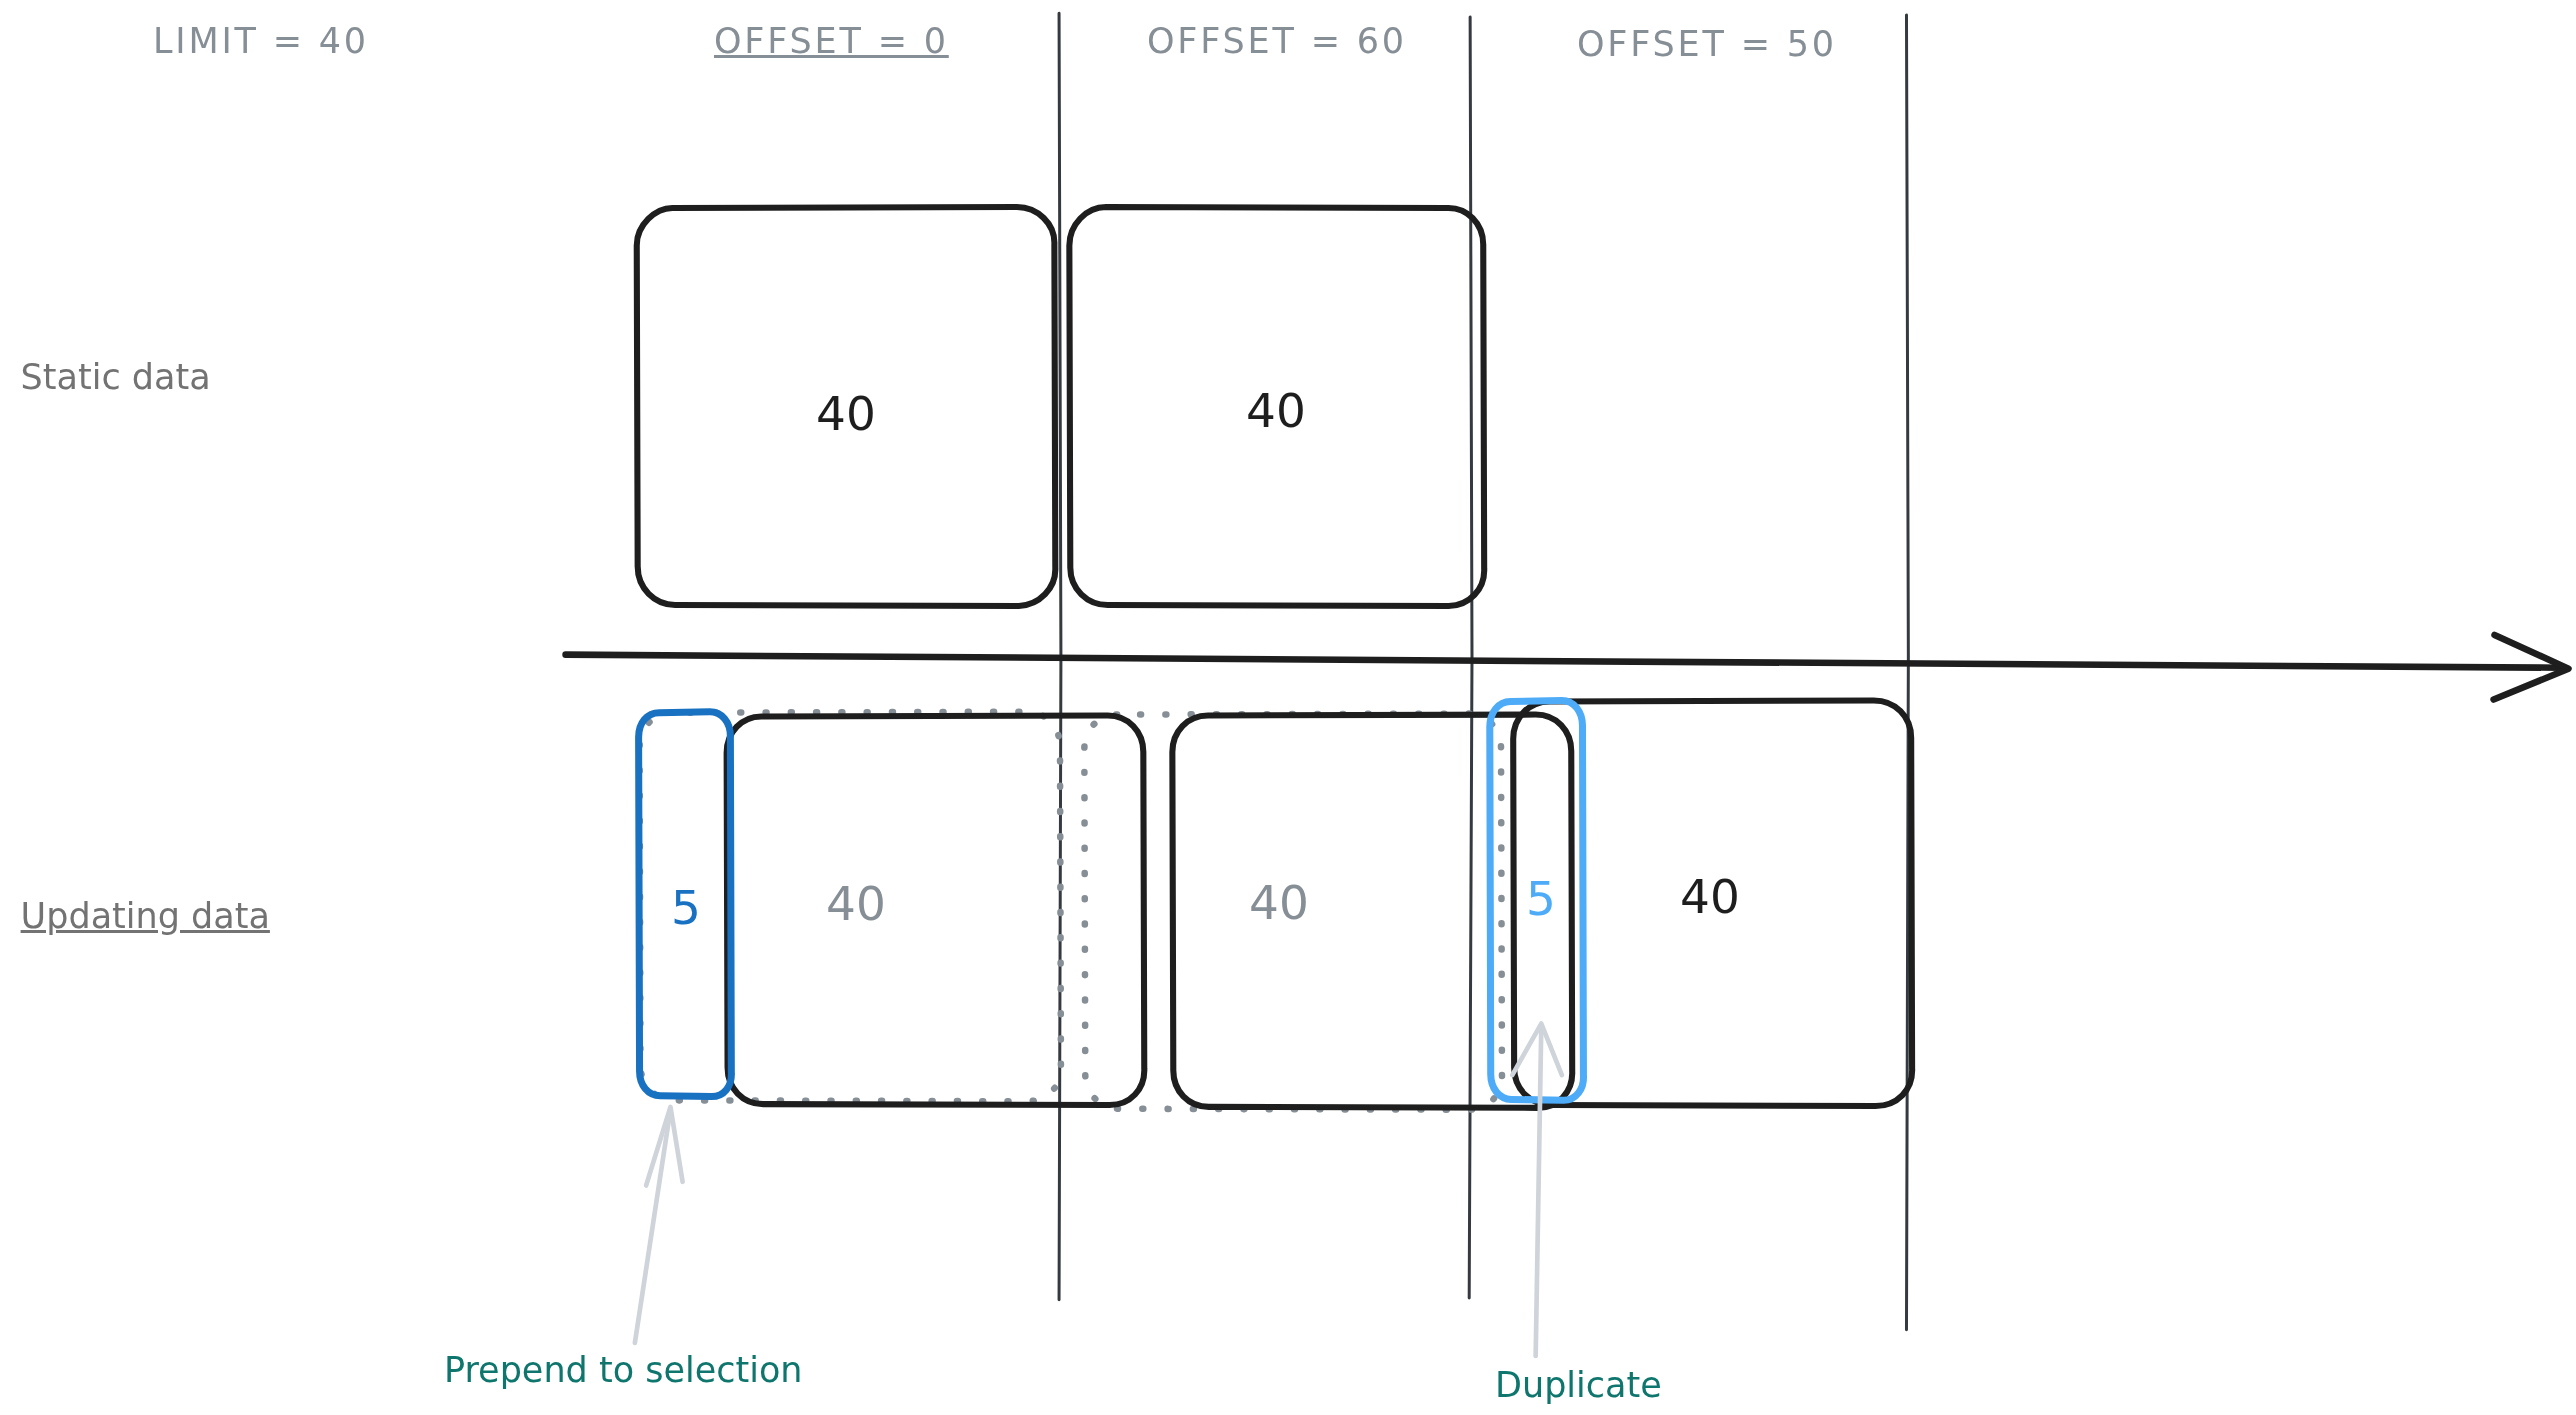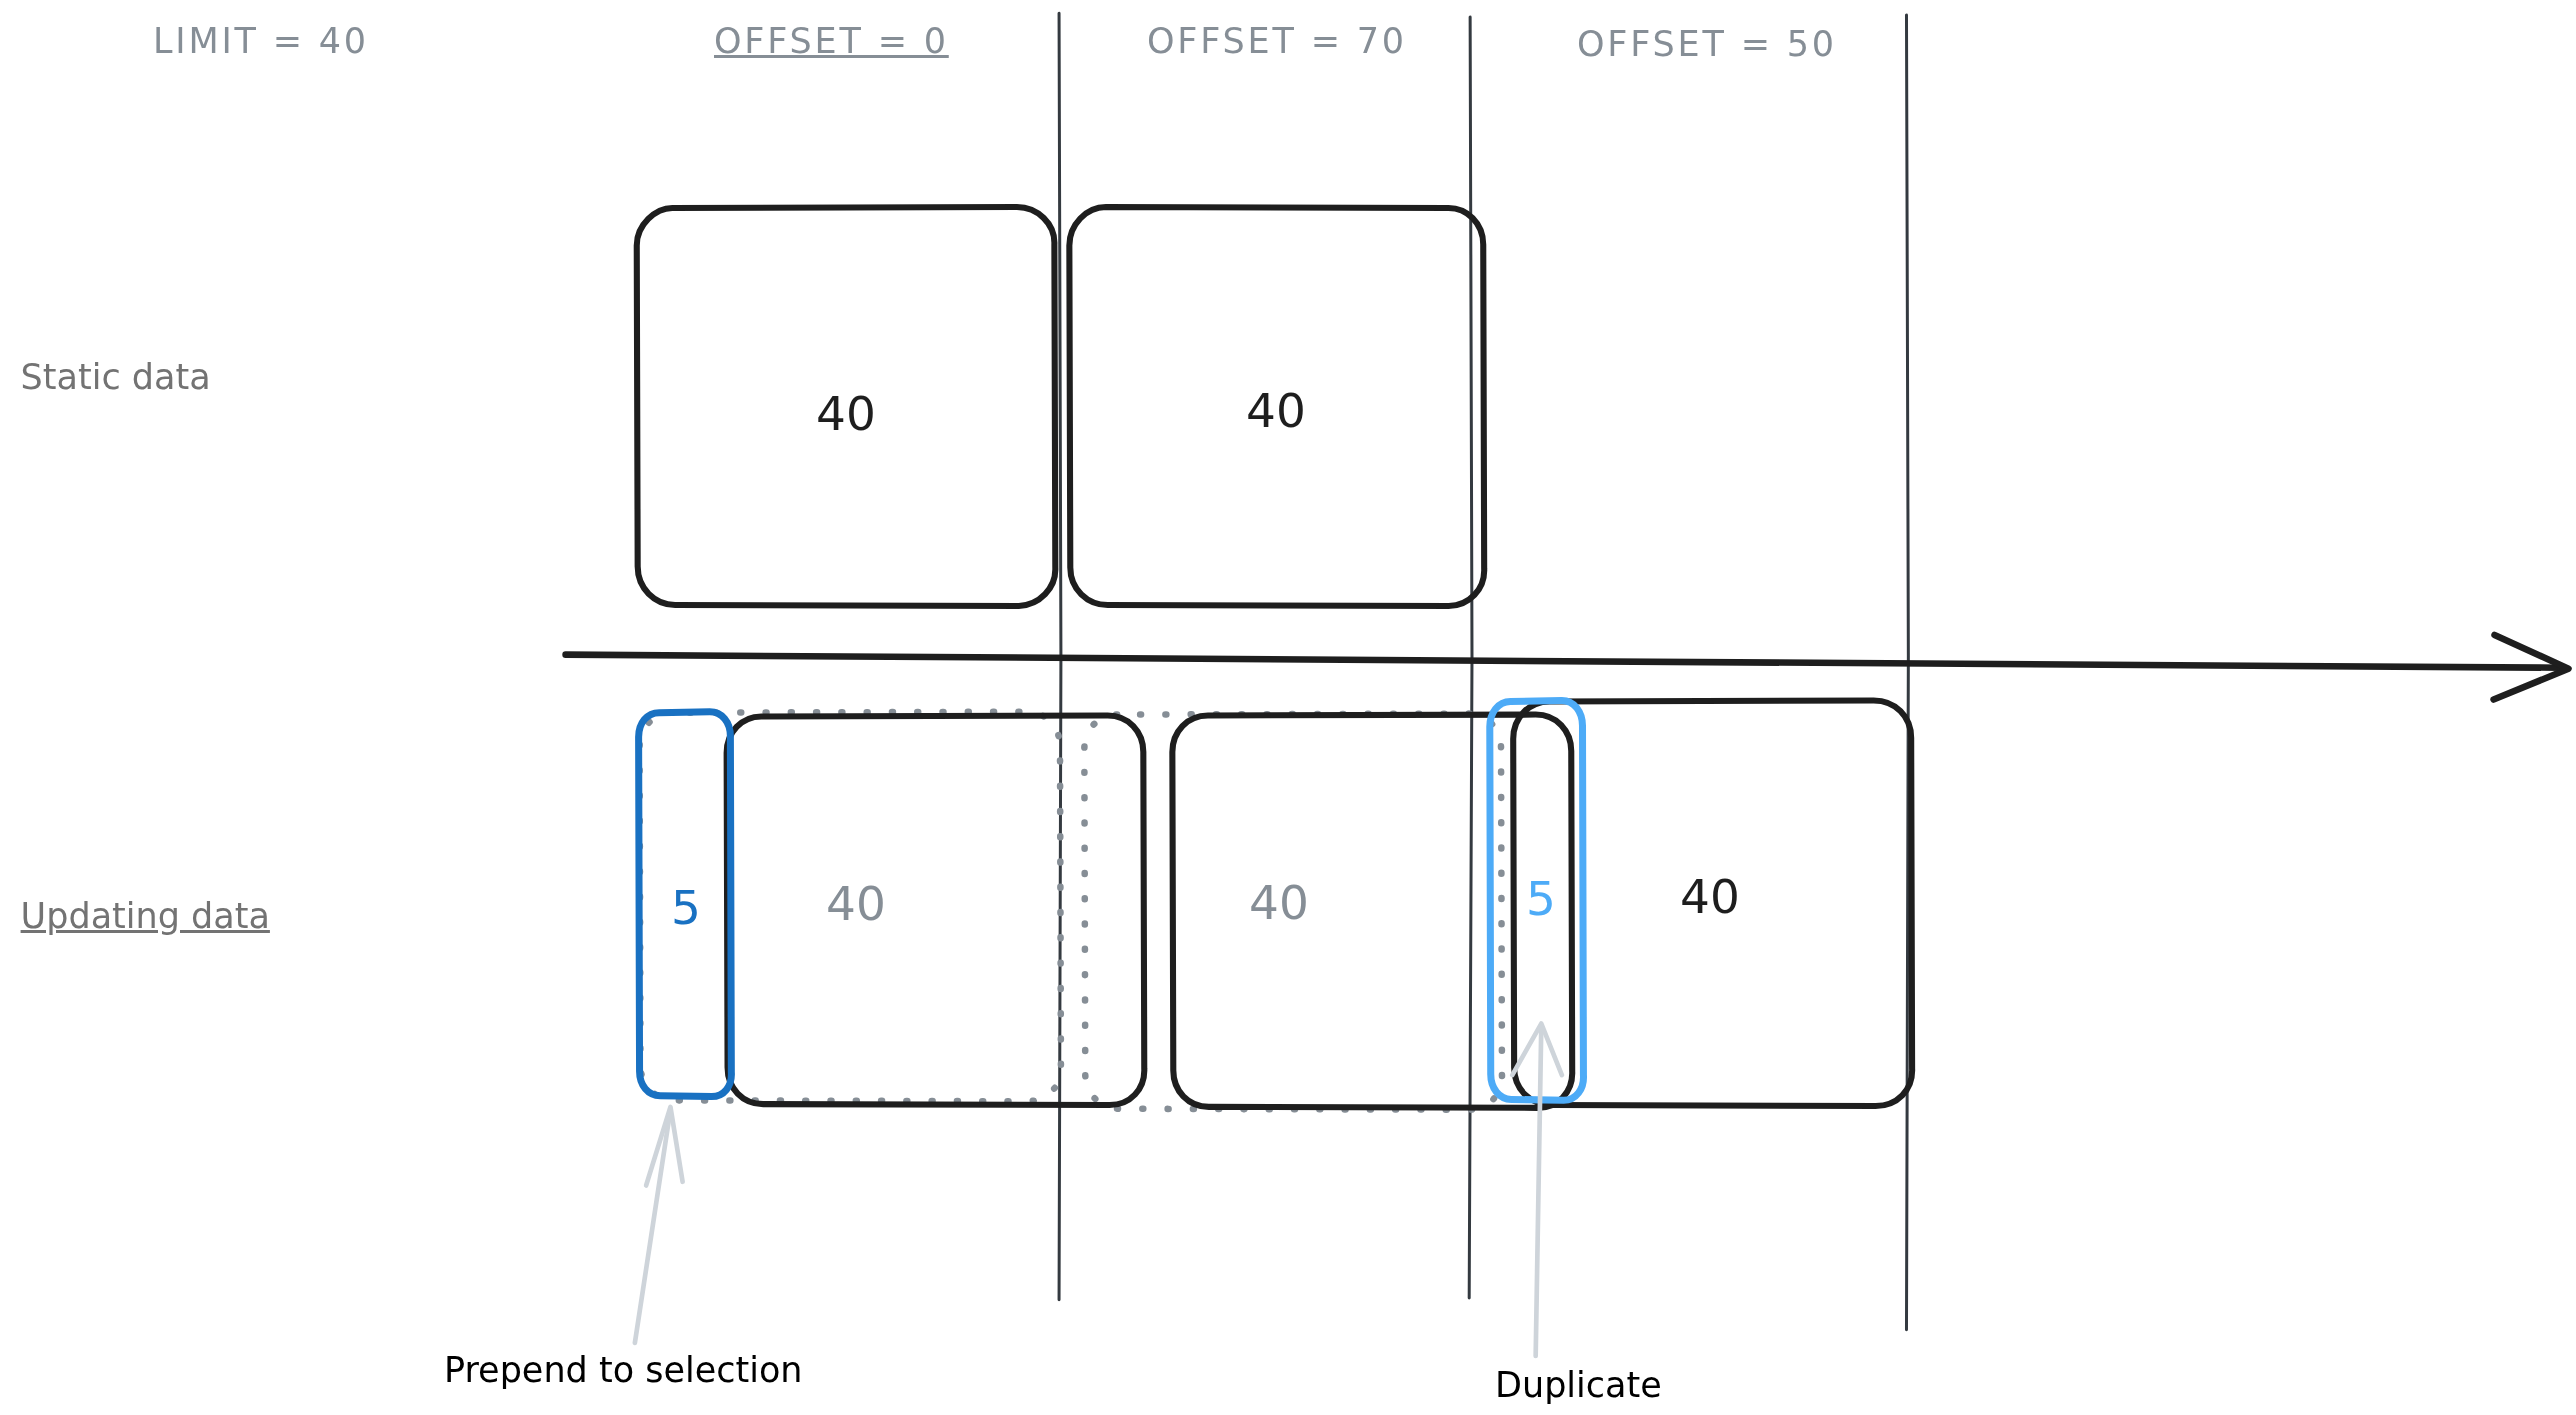--- a/index.html
+++ b/index.html
@@ -37,21 +37,21 @@
     font-size: 35px;
     letter-spacing: 2.8px;
     font-weight: 400;
   }
   .lbl-row {
     color: #737373;
     font-size: 35px;
     font-weight: 400;
   }
   .lbl-caption {
-    color: #000000;
+    color: #0f766e;
     font-size: 35px;
     font-weight: 400;
   }
   .box-value {
     position: absolute;
     font-family: "DejaVu Sans", sans-serif;
     font-size: 47px;
     transform: translate(-50%, -50%);
     user-select: none;
   }
@@ -131,21 +131,21 @@
     <g fill="none" stroke="#ced4da" stroke-width="5" stroke-linecap="round" stroke-linejoin="round">
       <path d="M678 1434 L716 1185"></path>
       <path d="M690 1266 L716 1182 L729 1262"></path>
       <path d="M1640 1448 L1646 1095"></path>
       <path d="M1615 1148 L1646 1093 L1668 1148"></path>
     </g>
   </svg>
 
   <div class="hand-text lbl-header" style="left:153px; top:20.6px;">LIMIT = 40</div>
   <div class="hand-text lbl-header" style="left:714px; top:20.6px;text-decoration:underline;">OFFSET = 0</div>
-  <div class="hand-text lbl-header" style="left:1147px; top:20.6px;">OFFSET = 70</div>
+  <div class="hand-text lbl-header" style="left:1147px; top:20.6px;">OFFSET = 60</div>
   <div class="hand-text lbl-header" style="left:1577px; top:24px;">OFFSET = 50</div>
 
   <div class="hand-text lbl-row" style="left:20.6px; top:357px;">Static data</div>
   <div class="hand-text lbl-row" style="left:20.6px; top:896px;text-decoration:underline;">Updating data</div>
 
   <div class="box-value v-black" style="left:846px; top:413px;">40</div>
   <div class="box-value v-black" style="left:1276px; top:410px;">40</div>
 
   <div class="box-value v-blue-dark" style="left:686px; top:907px;">5</div>
   <div class="box-value v-gray" style="left:856px; top:903px;">40</div>

